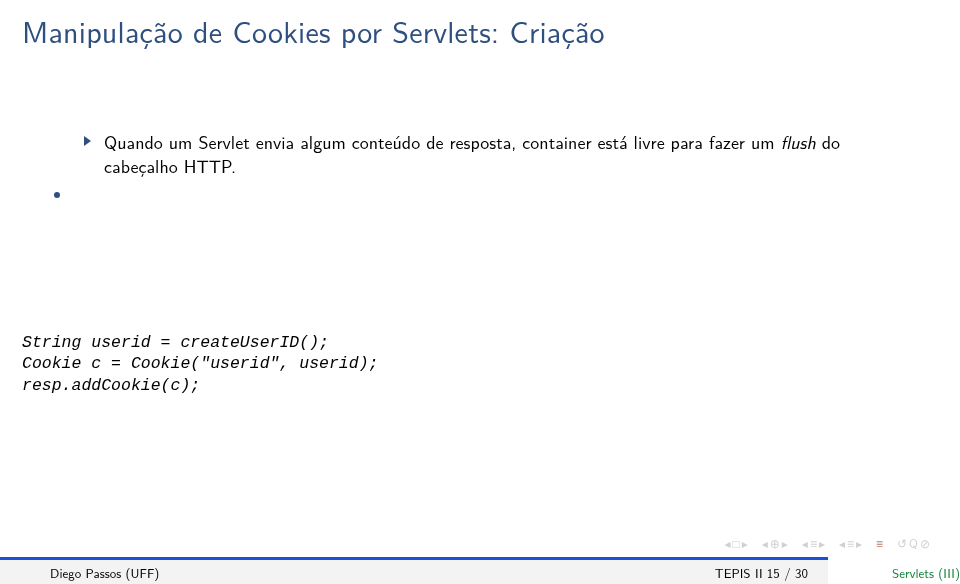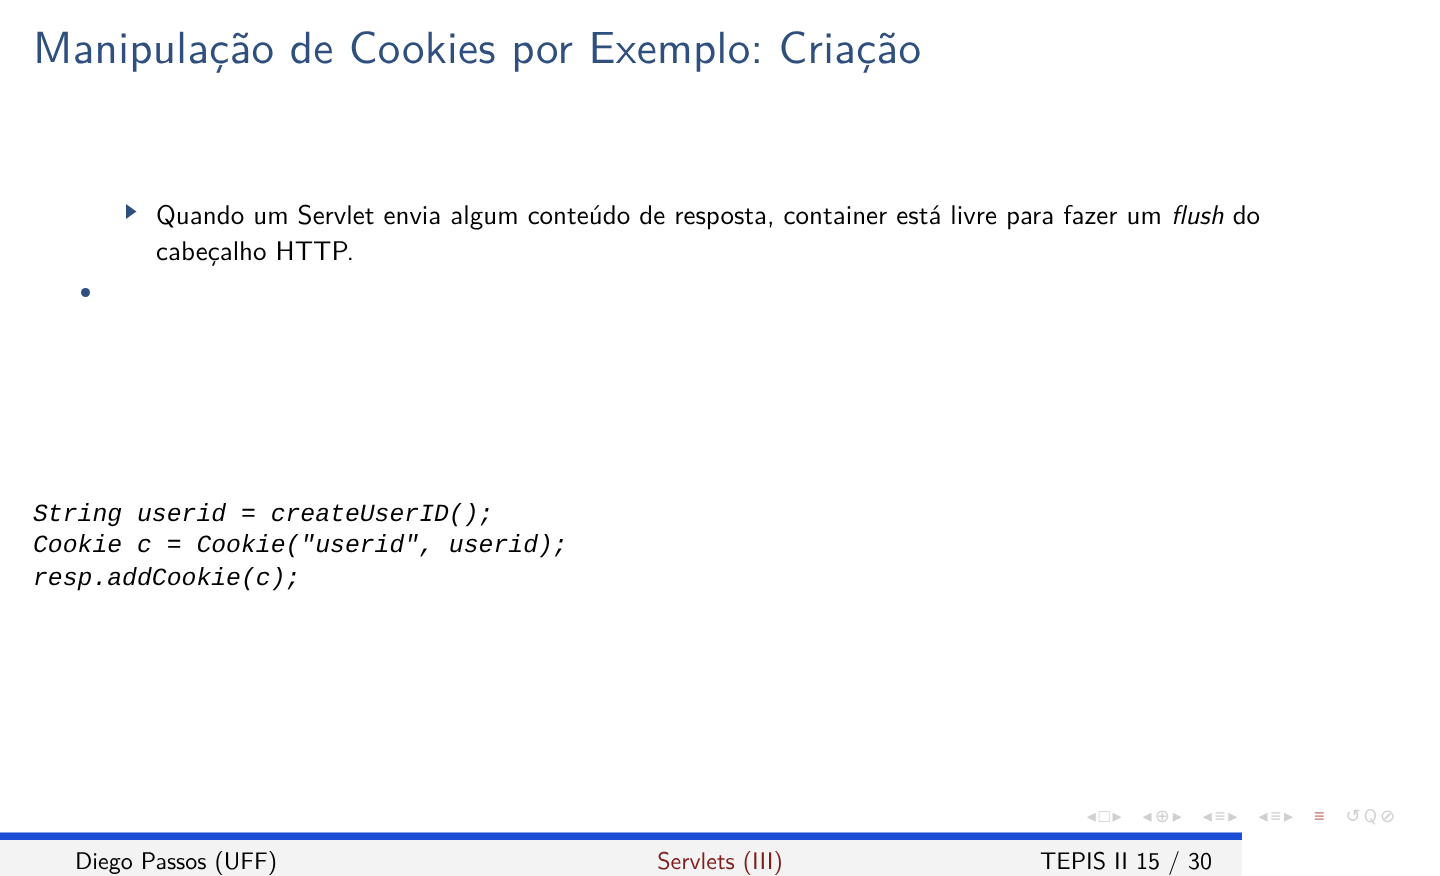--- a/index.html
+++ b/index.html
@@ -88,48 +88,48 @@
   .nav-group { display: flex; gap: 2px; align-items: center; }
   .nav .glyph { color: #d0d0d0; }
   .nav .accent { color: #c2746e; }
   .footer {
     position: absolute;
     bottom: 0;
     left: 0;
     width: 828px;
     height: 24px;
     background: #f3f3f3;
-    border-top: 5px solid #1d4ed8;
-    font-size: 16px;
+    border-top: 3px solid #1d4ed8;
+    font-size: 13px;
     color: #000;
     display: flex;
     align-items: center;
   }
   .footer .left {
     position: absolute;
     left: 50px;
   }
   .footer .center {
     position: absolute;
     left: 0;
     width: 960px;
-    text-align: center;
-    color: #7f1d1d;
+    text-align: right;
+    color: #15803d;
   }
   .footer .right {
     position: absolute;
     right: 20px;
   }
 </style>
 </head>
 <body>
 
 <div class="slide">
 
-  <div class="title">Manipulação de Cookies por Exemplo: Criação</div>
+  <div class="title">Manipulação de Cookies por Servlets: Criação</div>
 
   <div class="body">
     <div class="subitem">
       <span class="tri"></span>
       <span>Quando um Servlet envia algum conteúdo de resposta, container está livre para fazer um </span><span class="italic">flush</span><span> do cabeçalho HTTP.</span>
     </div>
     <div class="item">
       <span class="bullet"></span>
     </div>
   </div>

